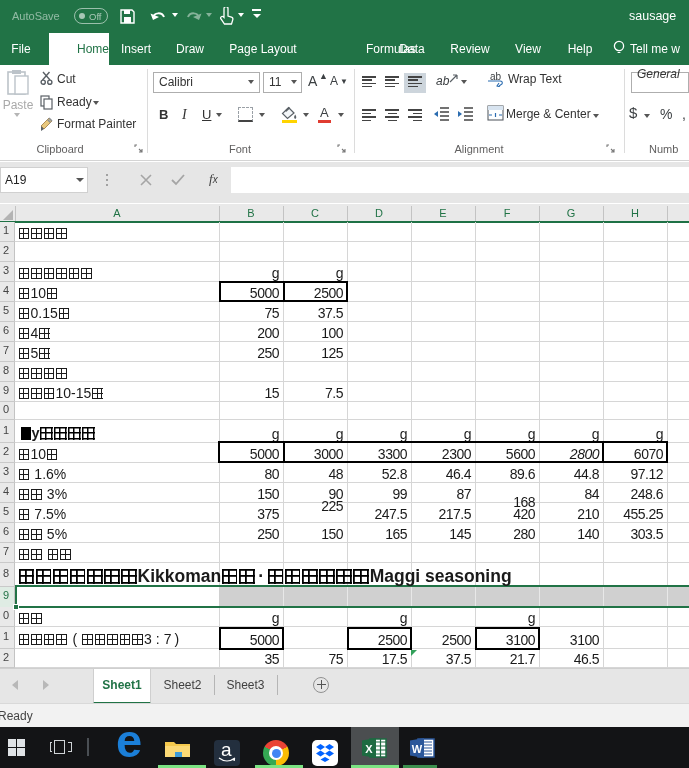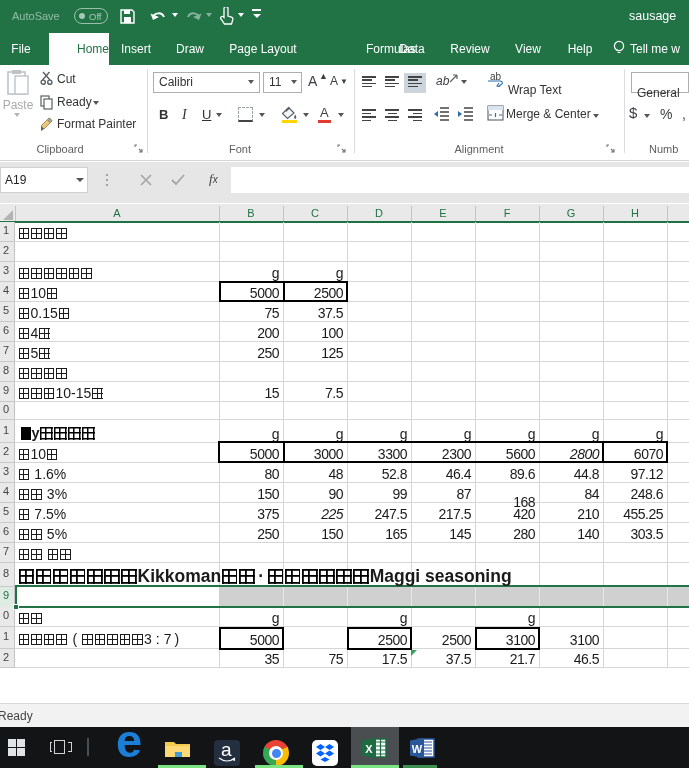--- a/index.html
+++ b/index.html
@@ -177,39 +177,39 @@
 
  <span class="ab" style="left:436px;top:9px;font-size:12px;color:#3c4043;font-style:italic;">ab</span>
  <svg class="ab" style="left:449px;top:8px;" width="10" height="10" viewBox="0 0 10 10">
         <path d="M1 9 L8 2 M8 2 h-4 M8 2 v4" stroke="#5a6066" stroke-width="1.2" fill="none"></path>
       </svg>
  <span class="ab" style="left:461px;top:15px;width:0;height:0;border-left:3.5px solid transparent;border-right:3.5px solid transparent;border-top:4px solid #555;"></span>
  <span class="ab" style="left:490px;top:6px;font-size:10px;color:#3c4043;">ab</span>
  <svg class="ab" style="left:488px;top:14px;" width="16" height="8" viewBox="0 0 16 8">
         <path d="M0 2 h12 M12 2 q3 0 2 3 l-3 2 M11 4 l-2 3 l3 1" stroke="#2b6cb0" stroke-width="1.1" fill="none"></path>
       </svg>
- <span class="ab" style="left:508px;top:18px;">Wrap Text</span>
+ <span class="ab" style="left:508px;top:7px;">Wrap Text</span>
  <svg class="ab" style="left:434px;top:42px;" width="16" height="14" viewBox="0 0 16 14">
   <path d="M6 1 h9 M6 5 h9 M6 9 h9 M6 13 h9" stroke="#444" stroke-width="1.4"></path>
   <path d="M0 7 L4 4 v6 Z" fill="#2b6cb0"></path>
  </svg>
  <svg class="ab" style="left:458px;top:42px;" width="16" height="14" viewBox="0 0 16 14">
   <path d="M6 1 h9 M6 5 h9 M6 9 h9 M6 13 h9" stroke="#444" stroke-width="1.4"></path>
   <path d="M4 7 L0 4 v6 Z" fill="#2b6cb0"></path>
  </svg>
  <svg class="ab" style="left:487px;top:40px;" width="17" height="16" viewBox="0 0 17 16">
   <rect x="1" y="1" width="15" height="14" fill="none" stroke="#5a6066" stroke-width="1.1"></rect>
   <rect x="1" y="1" width="15" height="4" fill="#d8e4f0"></rect>
   <path d="M5 10 l-3 0 M12 10 l3 0 M8.5 8 v4" stroke="#2b6cb0" stroke-width="1.2"></path>
  </svg>
  <span class="ab" style="left:506px;top:42px;">Merge &amp; Center</span>
  <span class="ab" style="left:593px;top:49px;width:0;height:0;border-left:3.5px solid transparent;border-right:3.5px solid transparent;border-top:4px solid #555;"></span>
 
  <span class="ab" style="left:631px;top:7px;width:58px;height:21px;background:#fff;border:1px solid #aeaeae;"></span>
- <span class="ab" style="left:637px;top:21px;">General</span>
+ <span class="ab" style="left:637px;top:2px;font-style:italic;">General</span>
  <span class="ab" style="left:629px;top:39px;font-size:15px;color:#3c4043;">$</span>
  <span class="ab" style="left:644px;top:49px;width:0;height:0;border-left:3.5px solid transparent;border-right:3.5px solid transparent;border-top:4px solid #555;"></span>
  <span class="ab" style="left:660px;top:41px;font-size:14px;color:#3c4043;">%</span>
  <span class="ab" style="left:682px;top:41px;font-size:14px;color:#3c4043;">,</span>
 </div>
 
 <div class="ab" style="left:0;top:162px;width:689px;height:41px;background:#e6e6e6;">
  <span class="ab" style="left:0px;top:5px;width:88px;height:26px;background:#fff;border:1px solid #d0d0d0;"></span>
  <span class="ab" style="left:5px;top:11px;font-size:12px;color:#222;">A19</span>
  <span class="ab" style="left:76px;top:16px;width:0;height:0;border-left:4px solid transparent;border-right:4px solid transparent;border-top:4.5px solid #555;"></span>
@@ -381,21 +381,21 @@
 <span class="txt" style="left:18px;top:284px;"><i class="c"></i><i class="c"></i> 3%</span>
 <span class="num" style="left:219px;top:284px;width:60px;">150</span>
 <span class="num" style="left:283px;top:284px;width:60px;">90</span>
 <span class="num" style="left:347px;top:284px;width:60px;">99</span>
 <span class="num" style="left:411px;top:284px;width:60px;">87</span>
 <span class="num" style="left:475px;top:292px;width:60px;">168</span>
 <span class="num" style="left:539px;top:284px;width:60px;">84</span>
 <span class="num" style="left:603px;top:284px;width:60px;">248.6</span>
 <span class="txt" style="left:18px;top:304px;"><i class="c"></i> 7.5%</span>
 <span class="num" style="left:219px;top:304px;width:60px;">375</span>
-<span class="num" style="left:283px;top:304px;width:60px;font-style:italic;">225</span>
+<span class="num" style="left:283px;top:296px;width:60px;">225</span>
 <span class="num" style="left:347px;top:304px;width:60px;">247.5</span>
 <span class="num" style="left:411px;top:304px;width:60px;">217.5</span>
 <span class="num" style="left:475px;top:304px;width:60px;">420</span>
 <span class="num" style="left:539px;top:304px;width:60px;">210</span>
 <span class="num" style="left:603px;top:304px;width:60px;">455.25</span>
 <span class="txt" style="left:18px;top:324px;"><i class="c"></i><i class="c"></i> 5%</span>
 <span class="num" style="left:219px;top:324px;width:60px;">250</span>
 <span class="num" style="left:283px;top:324px;width:60px;">150</span>
 <span class="num" style="left:347px;top:324px;width:60px;">165</span>
 <span class="num" style="left:411px;top:324px;width:60px;">145</span>
@@ -424,20 +424,33 @@
 <span class="ab" style="left:219px;top:78px;width:129px;height:21px;border:2px solid #000;"></span>
 <span class="ab" style="left:283px;top:78px;width:2px;height:21px;background:#000;"></span>
 <span class="ab" style="left:218px;top:238px;width:450px;height:22px;border:2px solid #000;"></span>
 <span class="ab" style="left:283px;top:238px;width:2px;height:22px;background:#000;"></span>
 <span class="ab" style="left:602px;top:238px;width:2px;height:22px;background:#000;"></span>
 <span class="ab" style="left:219px;top:424px;width:65px;height:23px;border:2px solid #000;"></span>
 <span class="ab" style="left:347px;top:424px;width:65px;height:23px;border:2px solid #000;"></span>
 <span class="ab" style="left:475px;top:424px;width:65px;height:23px;border:2px solid #000;"></span>
 </div>
 
+<div class="ab" style="left:0;top:668px;width:689px;height:35px;background:#e6e6e6;border-top:1px solid #cfcfcf;">
+ <span class="ab" style="left:12px;top:11px;width:0;height:0;border-top:5px solid transparent;border-bottom:5px solid transparent;border-right:6px solid #b8b8b8;"></span>
+ <span class="ab" style="left:43px;top:11px;width:0;height:0;border-top:5px solid transparent;border-bottom:5px solid transparent;border-left:6px solid #b8b8b8;"></span>
+ <span class="ab" style="left:93px;top:0px;width:58px;height:35px;background:#fff;border-bottom:2px solid #217346;border-left:1px solid #cfcfcf;border-right:1px solid #cfcfcf;"></span>
+ <span class="ab" style="left:93px;top:9px;width:58px;text-align:center;font-size:12px;font-weight:bold;color:#217346;">Sheet1</span>
+ <span class="ab" style="left:160px;top:9px;width:45px;text-align:center;font-size:12px;color:#3f3f3f;">Sheet2</span>
+ <span class="ab" style="left:214px;top:6px;width:1px;height:20px;background:#b5b5b5;"></span>
+ <span class="ab" style="left:223px;top:9px;width:45px;text-align:center;font-size:12px;color:#3f3f3f;">Sheet3</span>
+ <span class="ab" style="left:277px;top:6px;width:1px;height:20px;background:#b5b5b5;"></span>
+ <span class="ab" style="left:313px;top:8px;width:16px;height:16px;border:1px solid #919191;border-radius:50%;"></span>
+ <span class="ab" style="left:317px;top:15px;width:9px;height:1.4px;background:#555;"></span>
+ <span class="ab" style="left:320.8px;top:11px;width:1.4px;height:9px;background:#555;"></span>
+</div>
 
 <div class="ab" style="left:0;top:703px;width:689px;height:24px;background:#f2f2f2;border-top:1px solid #d9d9d9;">
  <span class="ab" style="left:-2px;top:5px;font-size:12px;color:#444;">Ready</span>
 </div>
 
 <div class="ab" style="left:0;top:727px;width:689px;height:41px;background:#131416;">
  <svg class="ab" style="left:8px;top:12px;" width="17" height="17" viewBox="0 0 17 17">
   <rect x="0" y="0" width="8" height="8" fill="#dfe3e6"></rect>
         <rect x="9" y="0" width="8" height="8" fill="#dfe3e6"></rect>
   <rect x="0" y="9" width="8" height="8" fill="#dfe3e6"></rect>

